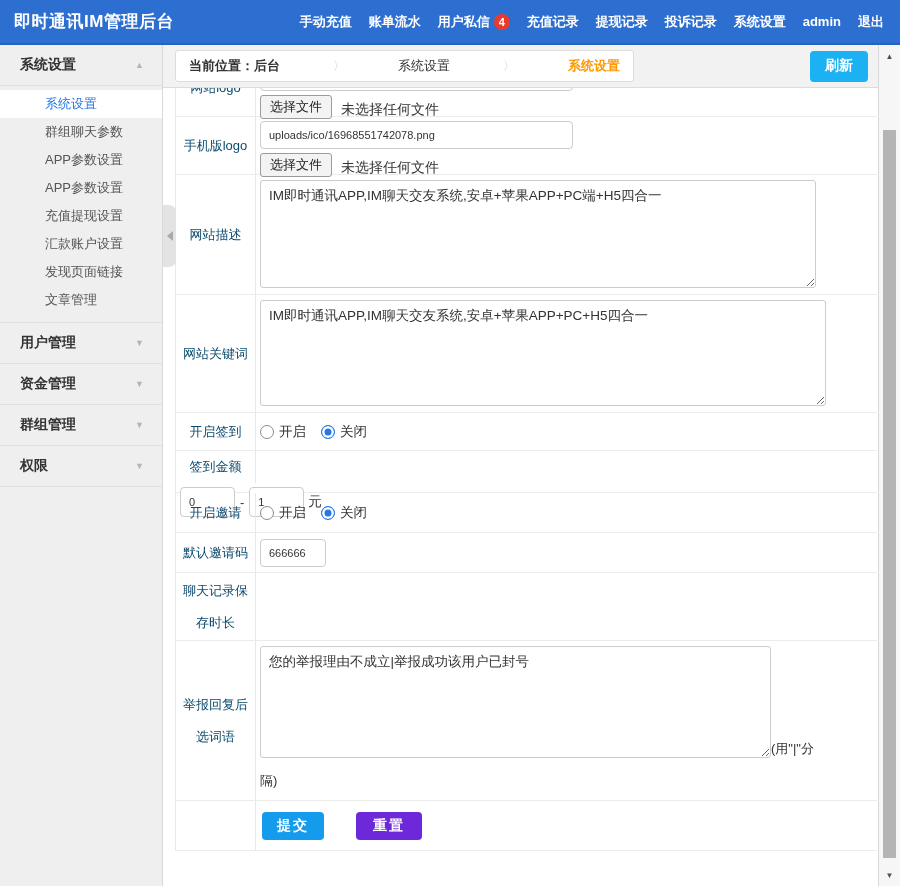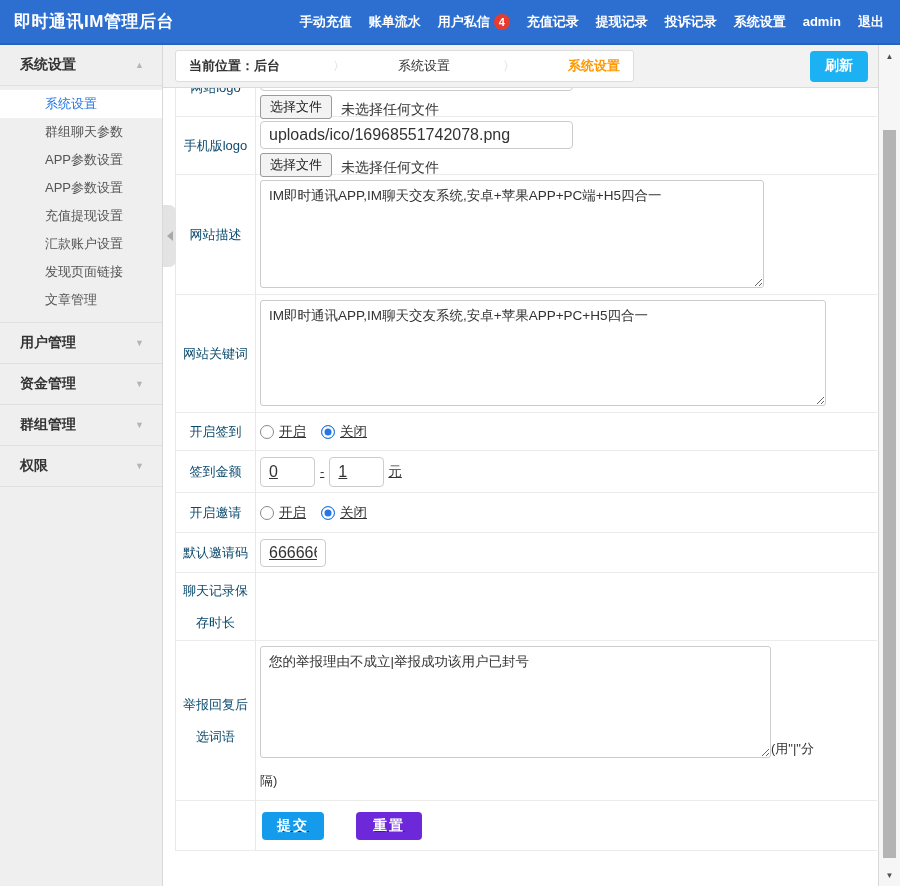--- a/index.html
+++ b/index.html
@@ -57,39 +57,39 @@
   .frow { display: flex; border-bottom: 1px solid #ebebeb; }
   .flabel { width: 80px; flex: none; border-right: 1px solid #e8e8e8; display: flex; align-items: center;
             justify-content: center; text-align: center; font-size: 13px; color: #0c4a6e;
             line-height: 32px; padding: 0 2px; }
   .fvalue { flex: 1; padding: 4px 8px 4px 4px; font-size: 13px; color: #333; min-width: 0; }
   .r-logo1 { height: 58px; margin-top: -29px; }
   .r-logo2 { height: 58px; }
   .r-desc  { height: 120px; }
   .r-keys  { height: 118px; }
   .r-sign  { height: 38px; }
-  .r-amount{ height: 42px; }
+  .r-amount{ height: 42px; flex-direction: column; }
   .r-invite{ height: 40px; }
   .r-code  { height: 40px; }
   .r-chat  { height: 68px; }
   .r-report{ height: 160px; }
   .r-btns  { height: 50px; }
-  .vcenter { display: flex; align-items: center; text-decoration: underline; }
+  .vcenter { display: flex; align-items: center; }
 
   .text-input { height: 28px; border: 1px solid #ccc; border-radius: 4px; padding: 0 8px;
-                font-size: 16px; color: #333; font-family: inherit; outline: none; background:#fff; }
+                font-size: 11px; color: #333; font-family: inherit; outline: none; background:#fff; }
   .logo-input { width: 313px; display: block; margin-bottom: 4px; }
   .file-line { display: flex; align-items: flex-end; height: 24px; }
   .file-btn { display: inline-block; padding: 2px 9px; border: 1px solid #9b9b9b; border-radius: 3px;
               background: #f3f3f3; font-size: 13px; color: #222; cursor: pointer; white-space: nowrap; }
   .file-status { margin-left: 9px; font-size: 14px; color: #333; }
 
   textarea { border: 1px solid #ccc; border-radius: 3px; padding: 5px 8px; font-size: 13.5px;
              color: #333; font-family: inherit; resize: both; outline: none; line-height: 1.5; }
-  .ta-desc { width: 504px; height: 108px; margin-top: 1px; }
+  .ta-desc { width: 556px; height: 108px; margin-top: 1px; }
   .ta-keys { width: 566px; height: 106px; margin-top: 1px; }
   .ta-report { width: 511px; height: 112px; margin-top: 1px; vertical-align: bottom; }
   .hint-inline { font-size: 13px; color: #333; }
   .hint-wrap { font-size: 13px; color: #333; margin-top: 14px; }
 
   input[type="radio"] { -webkit-appearance: none; appearance: none; width: 14px; height: 14px;
       border: 1px solid #8a8a8a; border-radius: 50%; background: #fff; margin: 0 5px 0 0;
       vertical-align: -2px; cursor: pointer; flex:none; }
   input[type="radio"]:checked { border-color: #2577e5; background: #2577e5; box-shadow: inset 0 0 0 2.5px #fff; }
   .radio-opt { display: inline-flex; align-items: center; margin-right: 15px; font-size: 13.5px;

